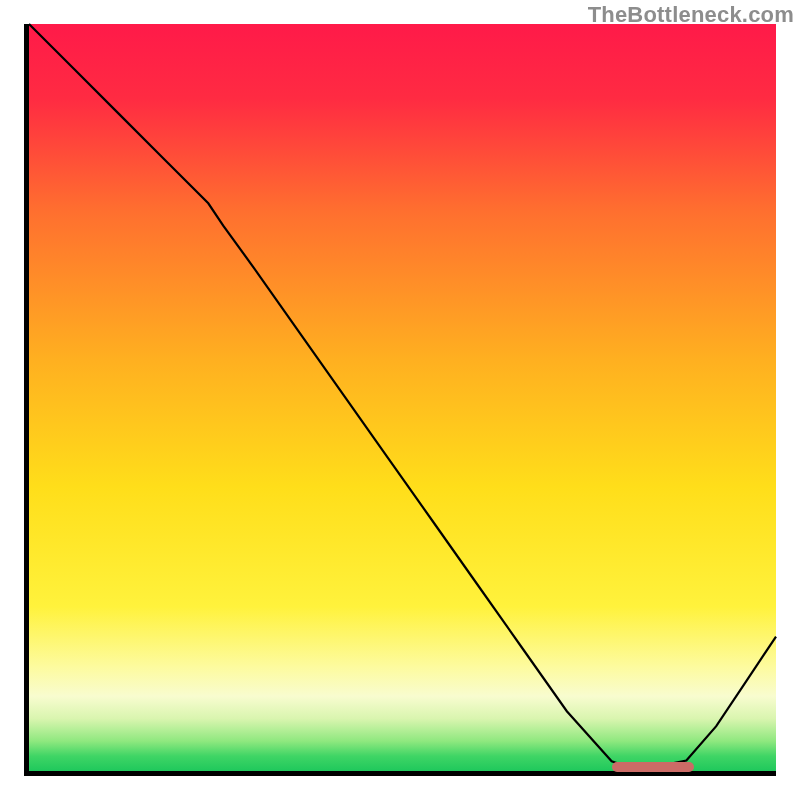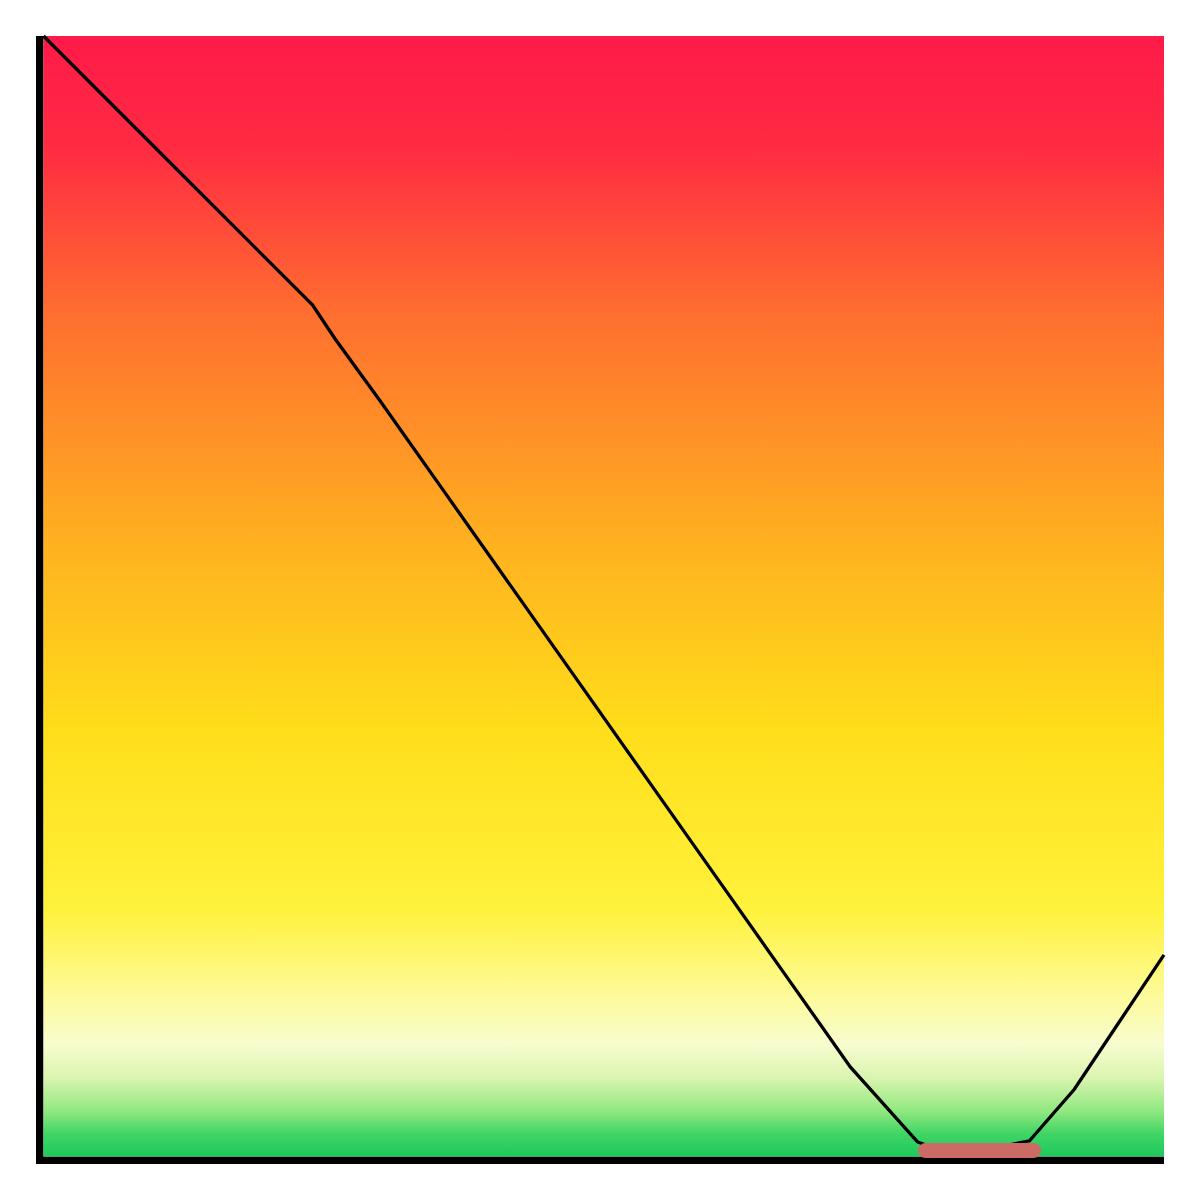--- a/index.html
+++ b/index.html
@@ -39,20 +39,21 @@
     position: absolute;
     height: 10px;
     border-radius: 5px;
     background: #cc6b66;
   }
 </style>
 </head>
 <body>
 <div class="wrap">
 
+  <div class="watermark">TheBottleneck.com</div>
 
   <div class="plot">
 
     <div class="gradient" style="background: linear-gradient(rgb(255, 26, 73) 0%, rgb(255, 43, 66) 10%, rgb(255, 111, 47) 25%, rgb(255, 176, 32) 45%, rgb(255, 222, 26) 62%, rgb(255, 242, 60) 78%, rgb(253, 251, 158) 86%, rgb(248, 252, 207) 90%, rgb(217, 245, 175) 93%, rgb(143, 232, 127) 96%, rgb(63, 213, 101) 98%, rgb(31, 200, 92) 100%);"></div>
 
     <svg class="curve" viewBox="0 0 100 100" preserveAspectRatio="none">
       <path fill="none" vector-effect="non-scaling-stroke" d="M0.00 0.00 L6.00 6.00 L12.00 12.00 L18.00 18.00 L24.00 24.00 L26.00 27.00 L30.00 32.50 L36.00 41.00 L42.00 49.50 L48.00 58.00 L54.00 66.50 L60.00 75.00 L66.00 83.50 L72.00 92.00 L78.00 98.70 L80.00 99.40 L84.00 99.40 L88.00 98.60 L92.00 94.00 L96.00 88.00 L100.00 82.00" stroke="#000000" stroke-width="2.2"></path>
     </svg>
 
     <div class="marker" style="left: 78%; width: 11%; bottom: calc(0.6% - 5px); background: rgb(204, 107, 102);"></div>

